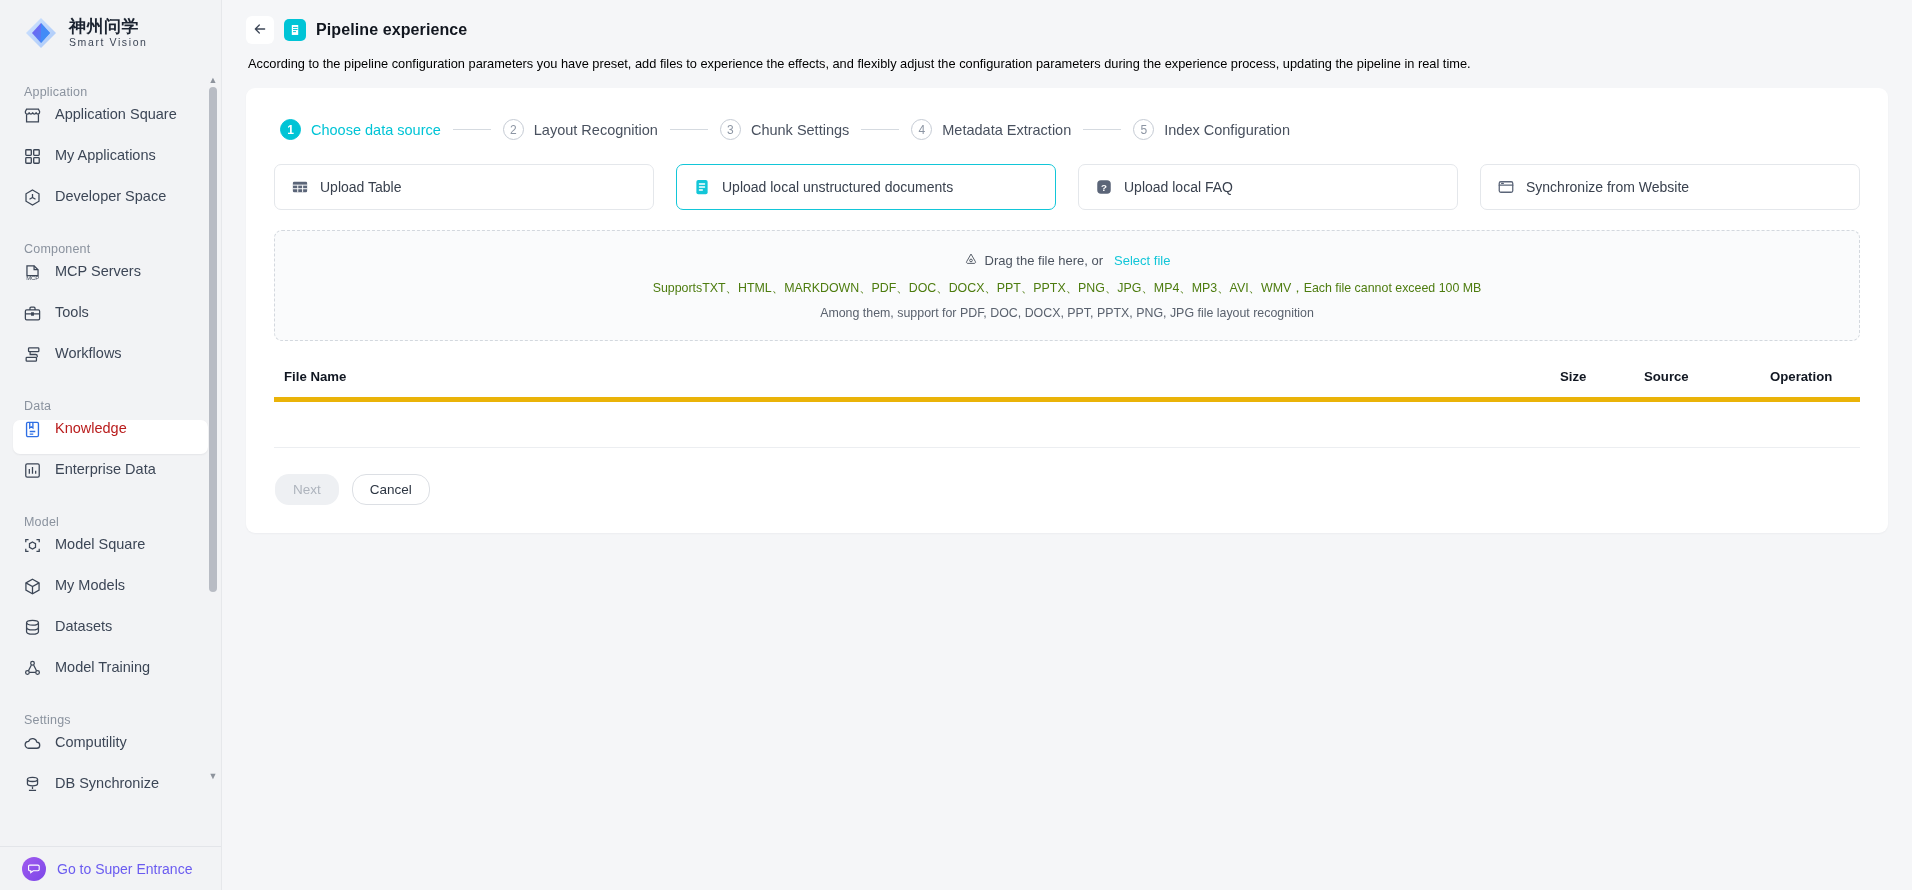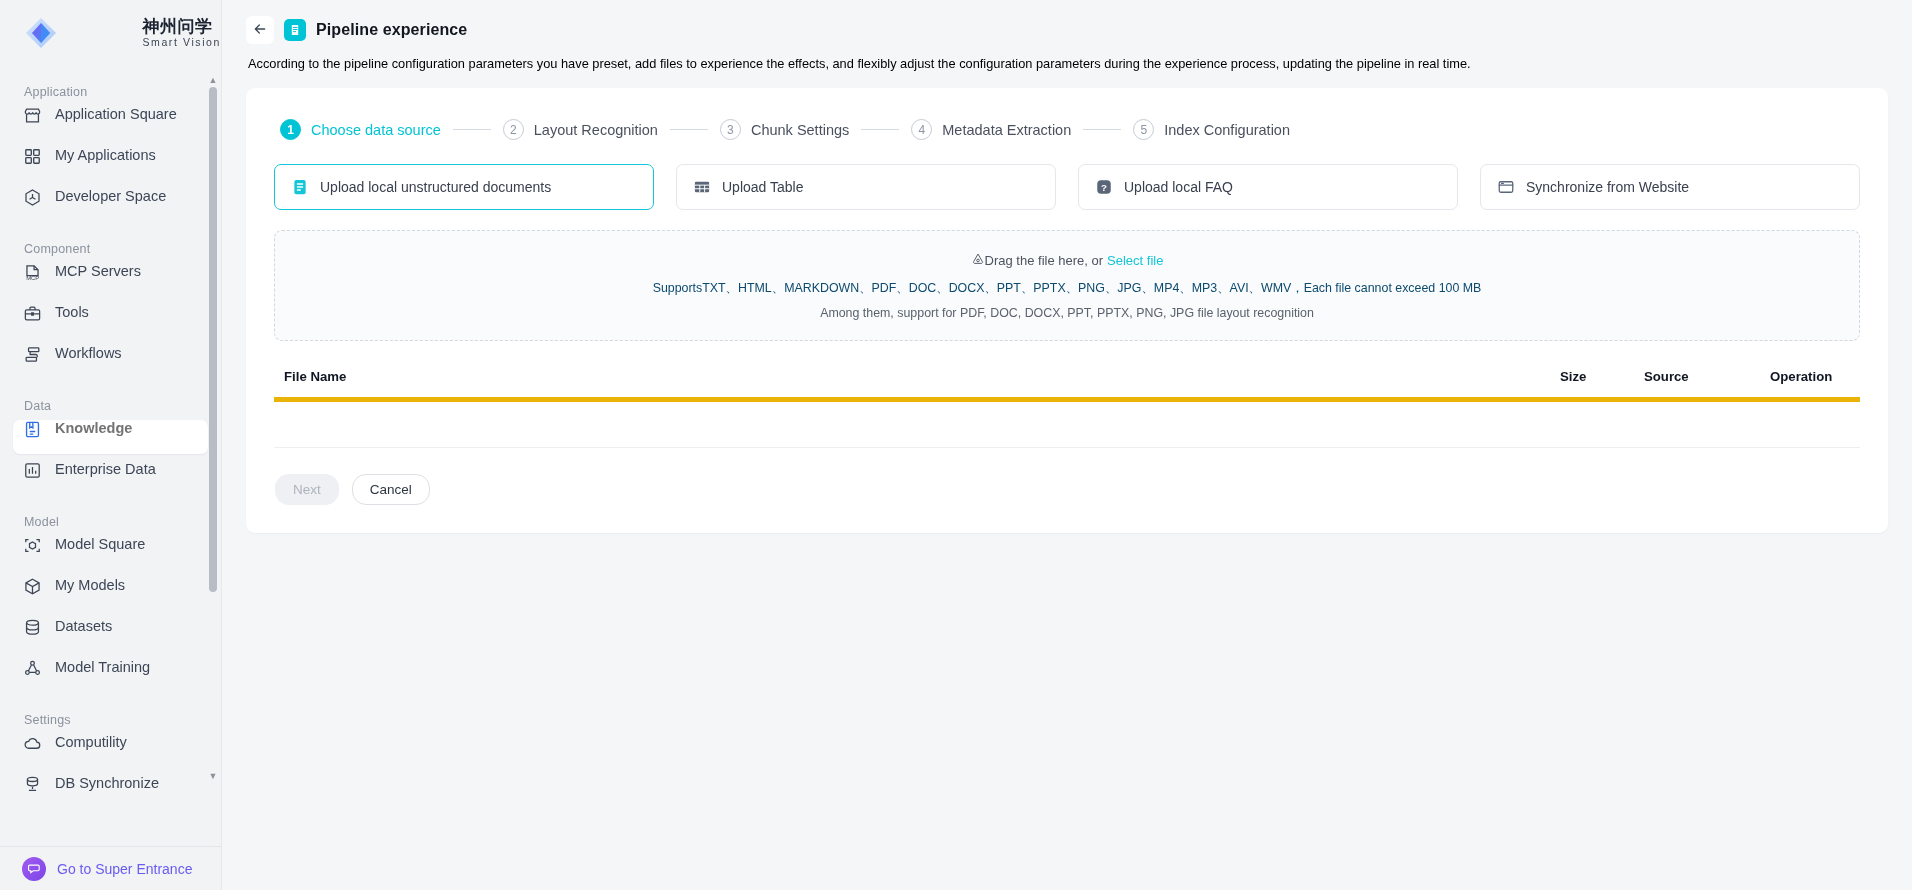--- a/index.html
+++ b/index.html
@@ -14,21 +14,21 @@
   
   .sidebar {
     width: 222px; height: 890px;
     background: #f2f3f5;
     border-right: 1px solid #e6e8eb;
     display: flex; flex-direction: column;
     position: relative; flex: 0 0 222px;
   }
   .brand {
     height: 66px; display: flex; align-items: center;
-    padding-left: 24px; gap: 11px; flex: 0 0 66px; justify-content: space-between;
+    padding-left: 24px; gap: 11px; flex: 0 0 66px;
   }
   .brand-logo { width: 34px; height: 34px; position: relative; flex: 0 0 34px; }
   .brand-text { display: flex; flex-direction: column; line-height: 1.05; }
   .brand-cn { font-size: 17px; font-weight: 700; color: #1b2330; letter-spacing: .5px; }
   .brand-en { font-size: 10.5px; color: #3c4555; letter-spacing: 1.6px; margin-top: 2px; }
 
   .nav-scroll {
     flex: 1 1 auto; overflow: hidden; position: relative;
     padding: 6px 0 0 0;
   }
@@ -37,21 +37,21 @@
     font-size: 12.5px; color: #8a929e; padding: 13px 0 7px 11px;
     letter-spacing: .2px;
   }
   .nav-item {
     display: flex; align-items: flex-start; gap: 13px;
     height: 34px; padding: 0 10px; margin-bottom: 7px;
     border-radius: 7px; cursor: pointer;
     font-size: 14.5px; color: #3c4656;
   }
   .nav-item.active {
-    background: #ffffff; color: #737373; font-weight: 700;
+    background: #ffffff; color: #b91c1c; font-weight: 400;
     box-shadow: 0 1px 2px rgba(16,24,40,.06);
   }
   .nav-ico { width: 19px; height: 19px; flex: 0 0 19px; display:block; }
   .nav-ico svg { width: 19px; height: 19px; display: block; }
 
   
   .sb-track {
     position: absolute; right: 4px; top: 10px; width: 8px; bottom: 66px;
     display: flex; flex-direction: column; align-items: center;
   }
@@ -120,25 +120,25 @@
   .src-ico { width: 18px; height: 18px; flex: 0 0 18px; display: block; }
   .src-label { font-size: 14px; color: #39414e; line-height: 1.33; }
   .src.selected .src-label { color: #39414e; }
 
   
   .dropzone {
     margin-top: 20px; border: 1px dashed #d3d8de; border-radius: 8px;
     background: #fafbfc; padding: 21px 10px 20px 10px; text-align: center;
   }
   .dz-row1 {
-    display: flex; align-items: center; justify-content: center; 
+    display: flex; align-items: center; justify-content: center; gap: 7px;
     font-size: 13px; color: #4b535f;
   }
   .dz-link { color: #12c6d8; cursor: pointer; margin-left: 4px; }
-  .dz-row2 { font-size: 12.4px; color: #0c4a6e; margin-top: 11px; }
+  .dz-row2 { font-size: 12.4px; color: #4d7c0f; margin-top: 11px; }
   .dz-row3 { font-size: 12.4px; color: #5a626e; margin-top: 9px; }
 
   
   .tbl { margin-top: 28px; }
   .tbl-head {
     display: flex; align-items: center; padding: 0 10px 13px 10px;
     border-bottom: 5px solid #eab308;
   }
   .th { font-size: 13.2px; color: #111722; font-weight: 600; }
   .th.c-name { flex: 1 1 auto; }
@@ -400,37 +400,37 @@
         <span class="step-label">Metadata Extraction</span>
       </div>
       <span class="step-line"></span>
       <div class="step">
         <span class="step-num">5</span>
         <span class="step-label">Index Configuration</span>
       </div>
     </div>
 
     <div class="sources">
+      <div class="src">
+        <span class="src-ico">
+          <svg viewBox="0 0 24 24" width="18" height="18">
+              <rect x="2.5" y="5" width="19" height="14" rx="1.6" fill="#5b6578"></rect>
+              <path d="M2.5 9.5h19M2.5 14.3h19M9 9.5V19M15.5 9.5V19" stroke="#fff" stroke-width="1.3"></path>
+            </svg>
+        </span>
+        <span class="src-label">Upload Table</span>
+      </div>
       <div class="src selected">
         <span class="src-ico">
           <svg viewBox="0 0 24 24" width="18" height="18">
               <rect x="4.5" y="2.5" width="15" height="19" rx="2.5" fill="#12c6d8"></rect>
               <path d="M8.5 8h7M8.5 12h7M8.5 16h4" stroke="#fff" stroke-width="1.7" stroke-linecap="round"></path>
             </svg>
         </span>
         <span class="src-label">Upload local unstructured documents</span>
-      </div>
-      <div class="src">
-        <span class="src-ico">
-          <svg viewBox="0 0 24 24" width="18" height="18">
-              <rect x="2.5" y="5" width="19" height="14" rx="1.6" fill="#5b6578"></rect>
-              <path d="M2.5 9.5h19M2.5 14.3h19M9 9.5V19M15.5 9.5V19" stroke="#fff" stroke-width="1.3"></path>
-            </svg>
-        </span>
-        <span class="src-label">Upload Table</span>
       </div>
       <div class="src">
         <span class="src-ico">
           <svg viewBox="0 0 24 24" width="18" height="18">
               <rect x="3" y="3" width="18" height="18" rx="5" fill="#5b6578"></rect>
               <text x="12" y="17" font-size="13" font-weight="700" fill="#fff" text-anchor="middle" font-family="Liberation Sans">?</text>
             </svg>
         </span>
         <span class="src-label">Upload local FAQ</span>
       </div>

